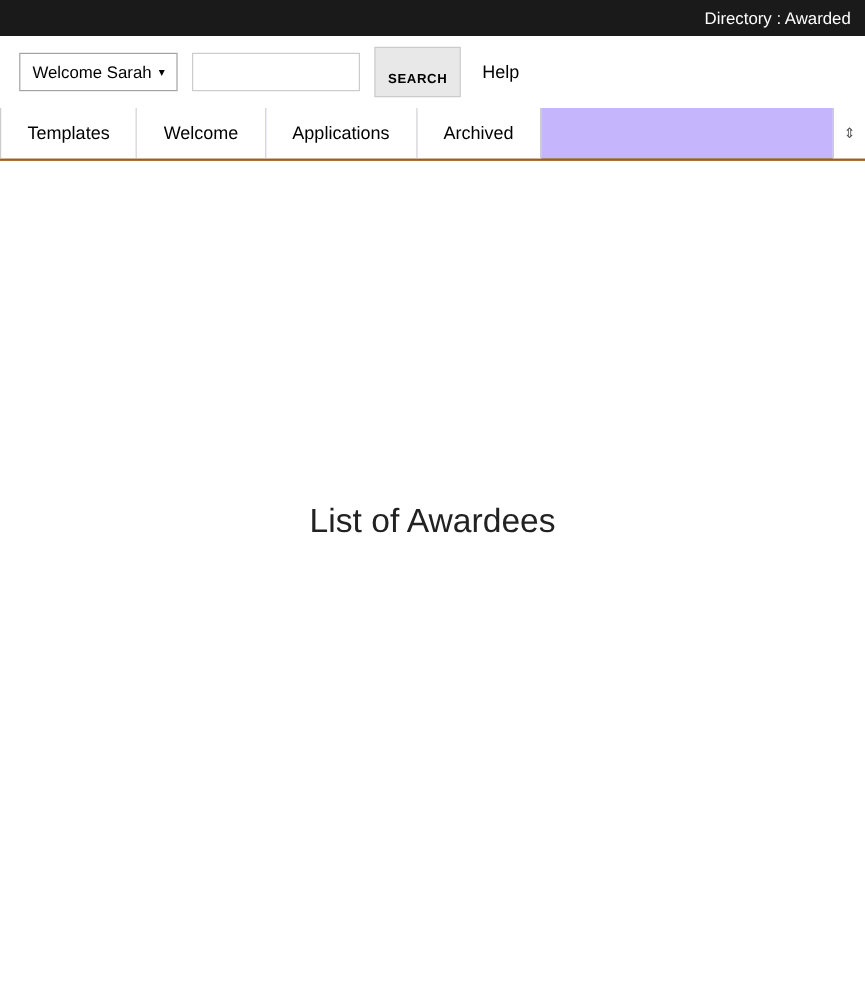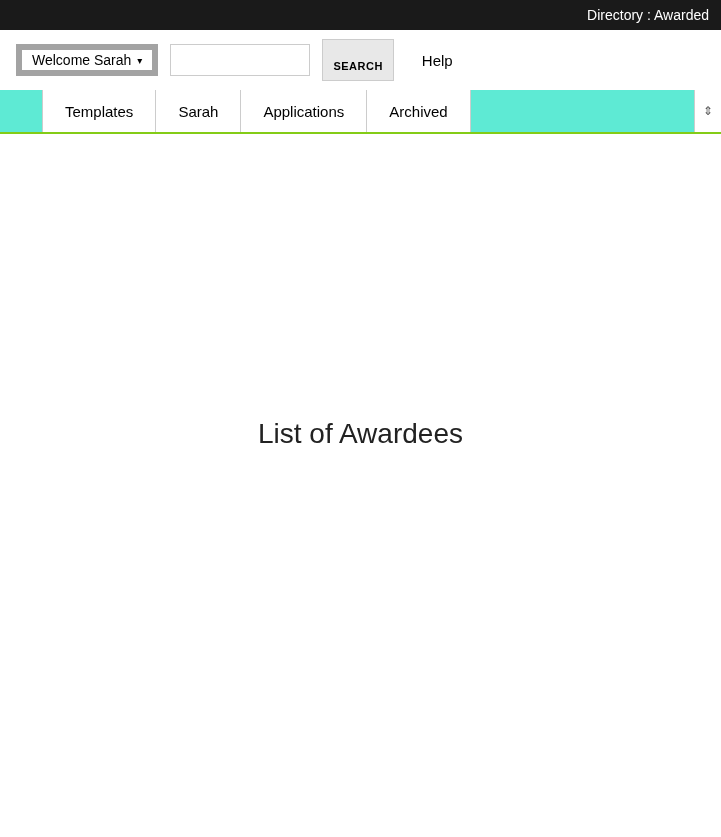--- a/index.html
+++ b/index.html
@@ -47,21 +47,21 @@
       font-size: 24px;
       font-weight: bold;
       color: #000;
       flex-shrink: 0;
       margin-right: auto;
     }
 
     .welcome-dropdown {
       display: flex;
       align-items: center;
-      border: 6px solid #a3a3a3;
+      border: 1px solid #a3a3a3;
       background: #fff;
       padding: 5px 10px;
       font-size: 14px;
       cursor: pointer;
       white-space: nowrap;
       height: 32px;
     }
 
     .welcome-dropdown .arrow {
       margin-left: 6px;
@@ -85,31 +85,30 @@
       cursor: pointer;
       height: 32px;
       letter-spacing: 0.5px;
     }
 
     .help-link {
       font-size: 15px;
       color: #000;
       text-decoration: none;
       cursor: pointer;
-      margin-left: 16px;
+      margin-left: 6px;
     }
 
     
     .nav-tabs {
       display: flex;
       align-items: stretch;
-      border-bottom: 2px solid #84cc16;
-      background: #5eead4;
+      border-bottom: 2px solid #a16207;
+      background: #c4b5fd;
       height: 44px;
-      padding-left: 42px;
     }
 
     .nav-tab {
       padding: 0 22px;
       display: flex;
       align-items: center;
       justify-content: center;
       font-size: 15px;
       cursor: pointer;
       border-right: 1px solid #ccc;
@@ -173,21 +172,21 @@
 
   <input class="search-input" type="text" style="">
 
   <button class="search-button">SEARCH</button>
 
   <a class="help-link">Help</a>
 </div>
 
 <nav class="nav-tabs">
   <a class="nav-tab">Templates</a>
-  <a class="nav-tab">Sarah</a>
+  <a class="nav-tab">Welcome</a>
   <a class="nav-tab">Applications</a>
   <a class="nav-tab">Archived</a>
   <div class="nav-scroll">
     <span>⇕</span>
   </div>
 </nav>
 
 <main class="main-content">
   <h1 class="page-title">List of Awardees</h1>
 </main>

